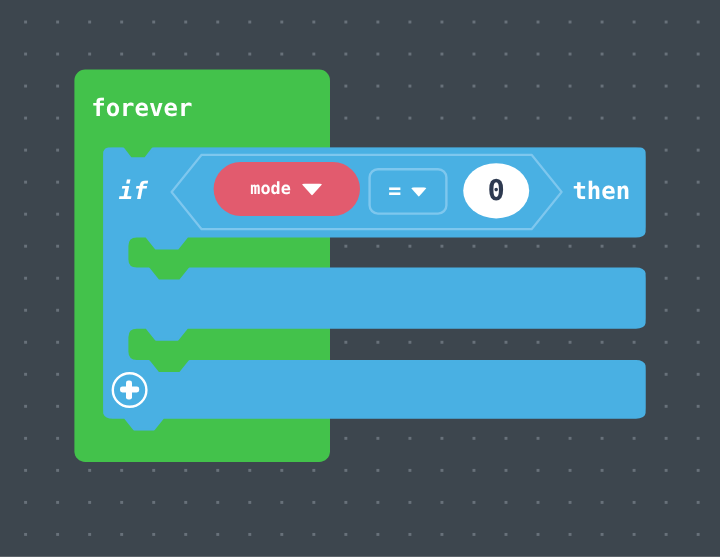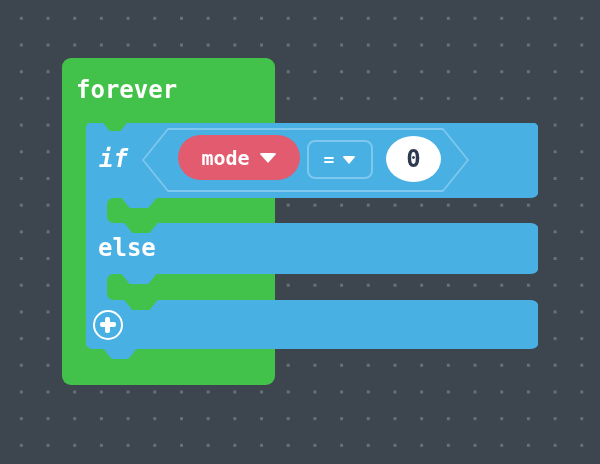--- a/index.html
+++ b/index.html
@@ -9,42 +9,42 @@
   }
   .workspace{
     position:relative;width:600px;height:464px;
     background-color:#3d464e;
     background-image:radial-gradient(circle,#68717a 1.4px,rgba(0,0,0,0) 1.6px);
     background-size:26.7px 26.7px;
     background-position:8px 5px;
   }
   .abs{position:absolute;}
   .block-label{
-    color:#ffffff;font-weight:bold;font-size:24px;line-height:26px;
+    color:#ffffff;font-weight:bold;font-size:20px;line-height:26px;
     white-space:nowrap;user-select:none;
   }
   
   .forever-block{
     left:62px;top:58px;width:213px;height:327px;
     background:#43c24b;border-radius:9px;
   }
   .forever-label{left:14px;top:19px;}
   
   .if-svg{left:86px;top:123px;}
   
   .if-label{left:99px;top:146px;font-style:italic;}
   .then-label{left:477px;top:146px;}
   .else-label{left:98px;top:235px;}
   
   .mode-pill{
     left:178px;top:135px;width:122px;height:45px;border-radius:23px;
     background:#e25b6e;display:flex;align-items:center;justify-content:center;gap:9px;
     box-sizing:border-box;cursor:pointer;
   }
-  .mode-pill .block-label{font-size:20px;}
+  .mode-pill .block-label{font-size:14px;}
   .eq-box{
     left:307px;top:140px;width:66px;height:39px;border-radius:8px;
     border:2px solid #7ec7ee;background:#49b0e3;box-sizing:border-box;
     display:flex;align-items:center;justify-content:center;gap:8px;cursor:pointer;
   }
   .eq-box .block-label{font-size:18px;line-height:18px;}
   .num-oval{
     left:386px;top:136px;width:55px;height:46px;border-radius:50%;
     background:#ffffff;display:flex;align-items:center;justify-content:center;
     cursor:text;
@@ -87,21 +87,21 @@
          L 38,178 L 46,188 L 64,188 L 72,178
          L 444,178 Q 452,178 452,186
          L 452,217 Q 452,225 444,225
          L 50,225 L 42,235 L 26,235 L 18,225
          L 8,225 Q 0,225 0,217 Z"></path>
 
     <polygon points="57,37 82,6 357,6 382,37 357,68 82,68" fill="none" stroke="#7ec7ee" stroke-width="1.8" stroke-linejoin="round"></polygon>
   </svg>
 
   <div class="abs block-label if-label">if</div>
-  <div class="abs block-label else-label">else</div>
+  <div class="abs block-label then-label">then</div>
 
   <div class="abs mode-pill">
     <span class="block-label">mode</span>
     <span class="tri"></span>
   </div>
 
   <div class="abs eq-box">
     <span class="block-label">=</span>
     <span class="tri small"></span>
   </div>

